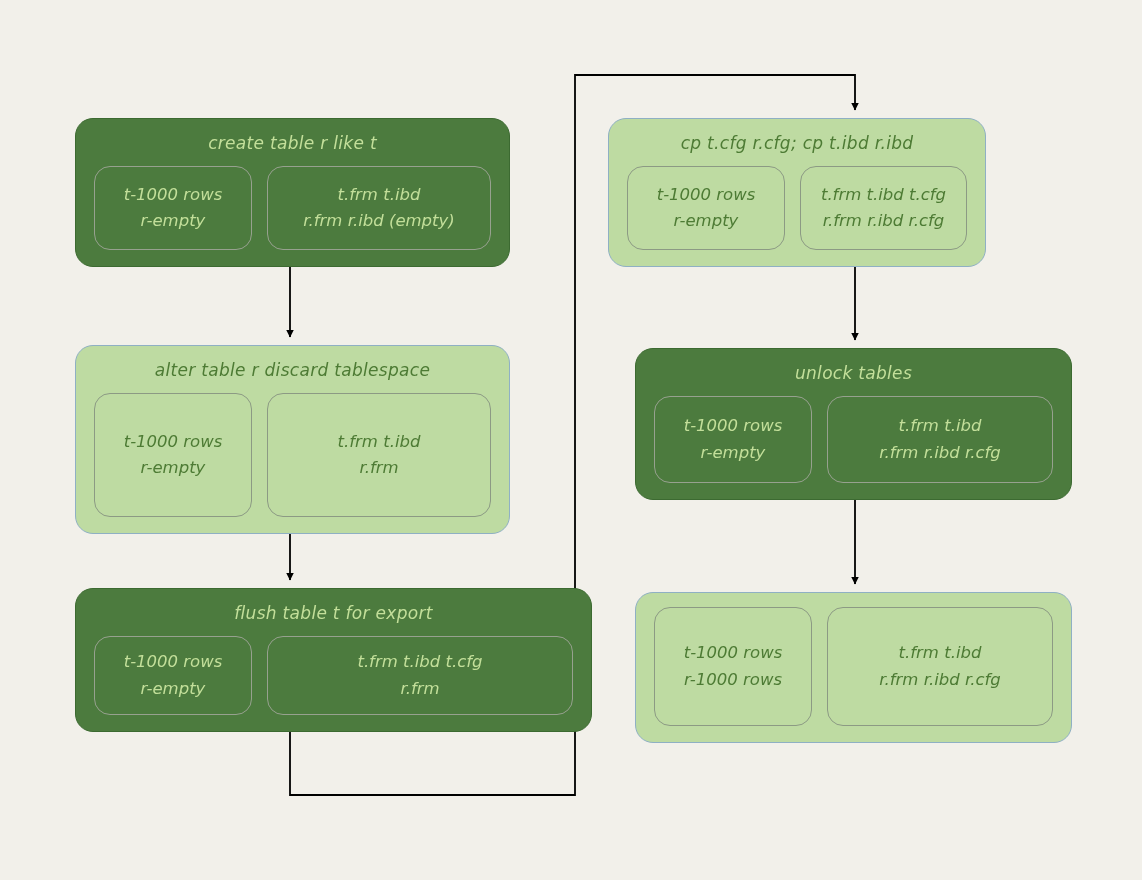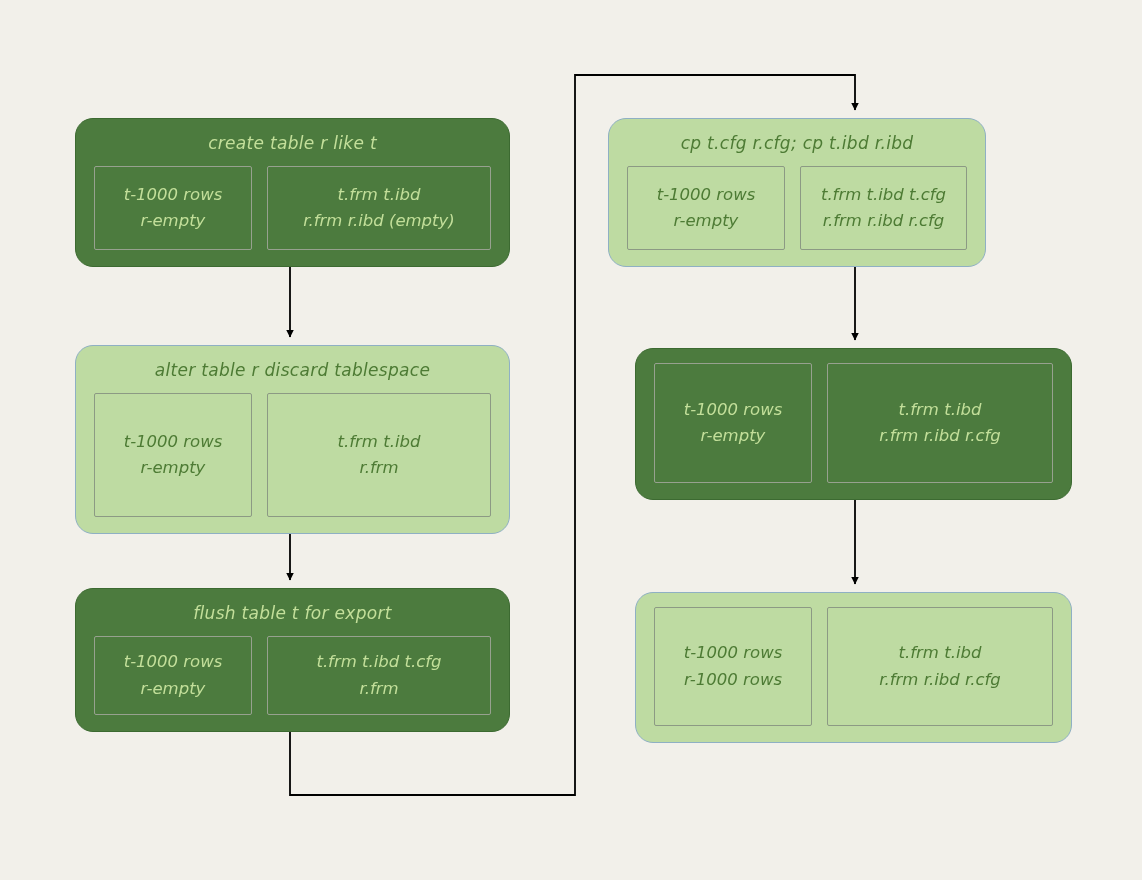--- a/index.html
+++ b/index.html
@@ -47,38 +47,38 @@
     margin-bottom: 13px;
     flex: 0 0 auto;
   }
   .cards {
     display: flex;
     gap: 15px;
     flex: 1;
   }
   .card {
     border: 1.6px solid #97a18f;
-    border-radius: 2px;
+    border-radius: 16px;
     display: flex;
     align-items: center;
     justify-content: center;
     text-align: center;
     white-space: pre-line;
     font-size: 16.5px;
     line-height: 1.6;
     box-sizing: border-box;
     padding: 4px 8px;
   }
   .node.light .card { border-color: #8c9a84; }
   .card-rows { flex: 0 0 158px; }
   .card-files { flex: 1; }
 
   .pos0 { left: 75px;  top: 118px; width: 435px; height: 149px; }
   .pos1 { left: 75px;  top: 345px; width: 435px; height: 189px; }
-  .pos2 { left: 75px;  top: 588px; width: 435px; height: 144px; }
+  .pos2 { left: 75px;  top: 588px; width: 517px; height: 144px; }
   .pos3 { left: 608px; top: 118px; width: 378px; height: 149px; }
   .pos4 { left: 635px; top: 348px; width: 437px; height: 152px; }
   .pos5 { left: 635px; top: 592px; width: 437px; height: 151px; }
 </style>
 </head>
 <body>
 
 <div class="canvas">
 
   <svg class="connectors" width="1142" height="880" viewBox="0 0 1142 880" xmlns="http://www.w3.org/2000/svg">
@@ -128,20 +128,21 @@
     <div class="node-title">cp t.cfg r.cfg; cp t.ibd r.ibd</div>
     <div class="cards">
       <div class="card card-rows">t-1000 rows
 r-empty</div>
       <div class="card card-files">t.frm  t.ibd  t.cfg
 r.frm  r.ibd  r.cfg</div>
     </div>
   </div>
 
   <div class="node dark pos4">
+    <div class="node-title">unlock tables</div>
     <div class="cards">
       <div class="card card-rows">t-1000 rows
 r-empty</div>
       <div class="card card-files">t.frm   t.ibd
 r.frm r.ibd  r.cfg</div>
     </div>
   </div>
 
   <div class="node light pos5">
     <div class="cards">

